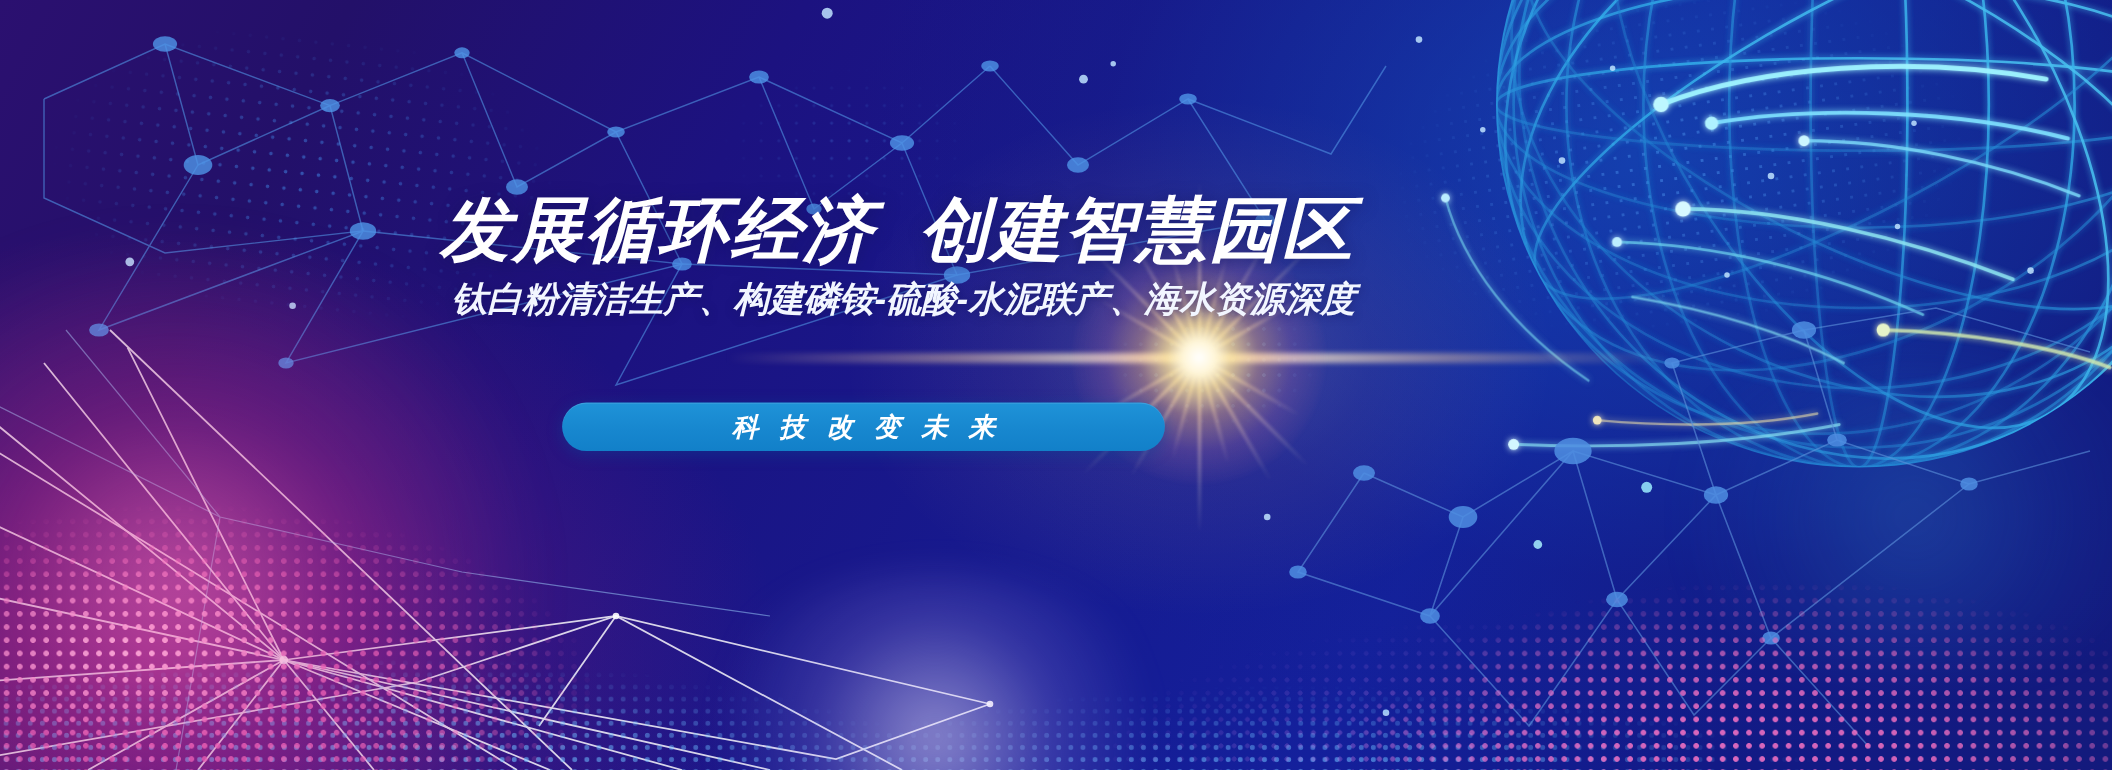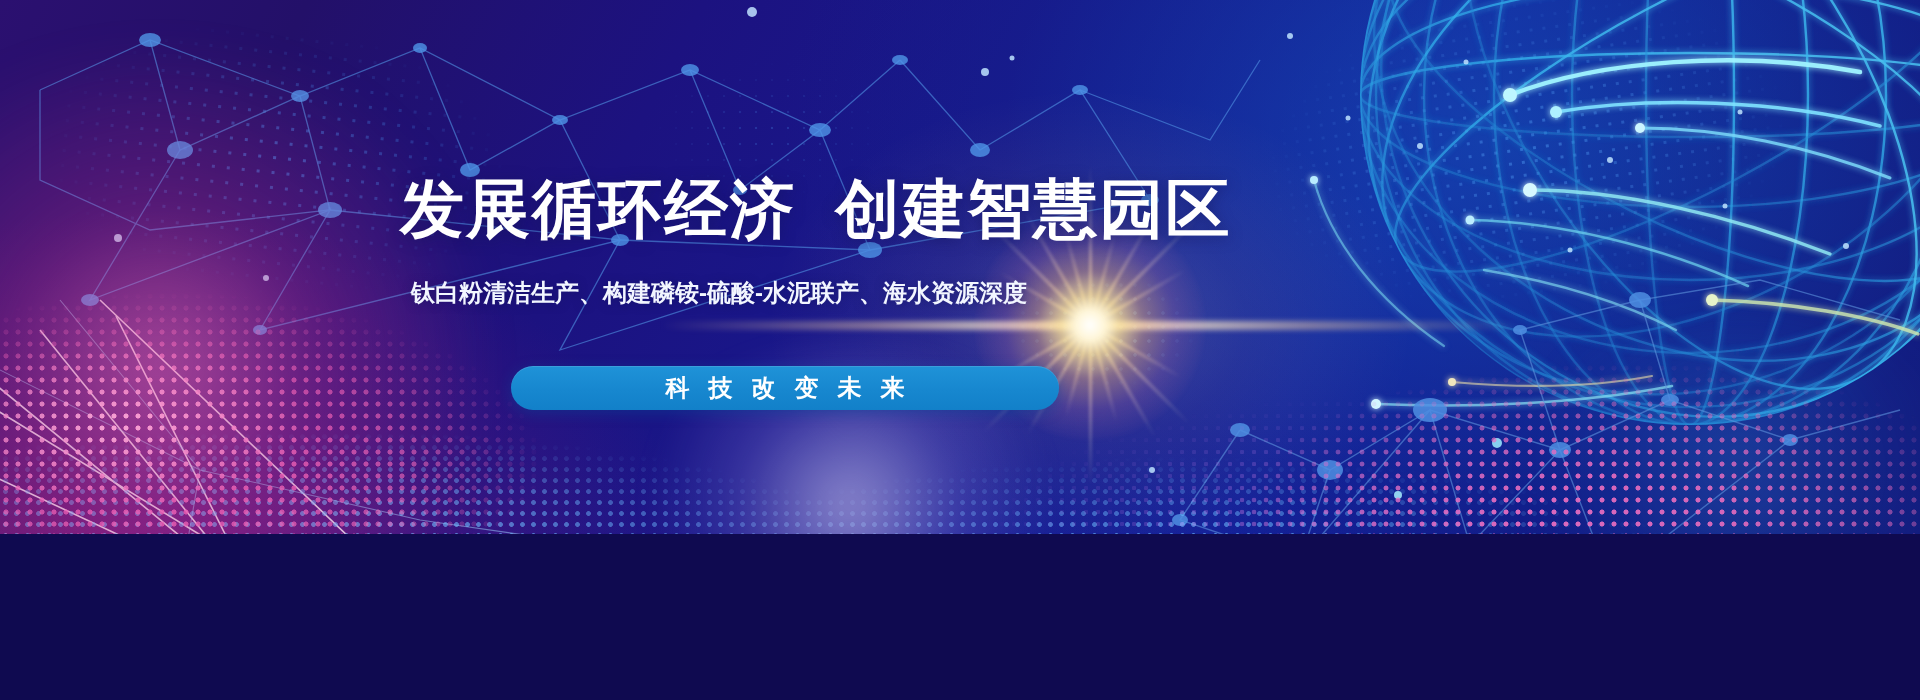--- a/index.html
+++ b/index.html
@@ -1,25 +1,26 @@
 <!DOCTYPE html>
 <html><head>
 <meta charset="utf-8">
 <style>
   * { margin:0; padding:0; box-sizing:border-box; }
   html,body { width:1920px; height:700px; overflow:hidden; background:#0f0a50; }
   body { font-family:"Liberation Sans", sans-serif; }
 
   #banner{
-    position:relative; width:1920px; height:534px; overflow:hidden;
+    position:relative; width:1920px; height:700px; overflow:hidden;
     background:
       radial-gradient(ellipse 520px 380px at 1090px 325px, rgba(255,235,190,0.20) 0%, rgba(255,200,150,0.08) 30%, rgba(120,60,160,0.0) 62%),
       radial-gradient(ellipse 900px 700px at 1500px 140px, rgba(20,90,190,0.55) 0%, rgba(18,40,140,0.2) 55%, rgba(10,20,90,0) 80%),
       radial-gradient(ellipse 760px 520px at 140px 600px, rgba(205,40,140,0.50) 0%, rgba(130,30,130,0.28) 42%, rgba(40,20,110,0) 75%),
       linear-gradient(118deg, #2b1070 0%, #231069 14%, #1c1280 32%, #161a8f 52%, #14209c 68%, #121a86 84%, #131a7c 100%);
+    font-style: italic;
   }
   .layer{ position:absolute; inset:0; pointer-events:none; }
 
   
   .dots-tr{
     position:absolute; left:1180px; top:-40px; width:700px; height:420px;
     background-image:radial-gradient(circle, rgba(90,170,255,0.55) 1.4px, transparent 1.7px);
     background-size:13px 13px;
     -webkit-mask-image:radial-gradient(ellipse 340px 200px at 50% 45%, #000 0%, rgba(0,0,0,.55) 45%, transparent 78%);
     mask-image:radial-gradient(ellipse 340px 200px at 50% 45%, #000 0%, rgba(0,0,0,.55) 45%, transparent 78%);
@@ -131,22 +132,22 @@
   
   .content{ position:absolute; left:0; top:0; width:1920px; height:700px; }
 
   .headline{
     position:absolute; left:400px; top:166px; width:1100px;
     font-size:64px; font-weight:bold; color:#ffffff; letter-spacing:2px;
     text-shadow:0 2px 14px rgba(20,20,90,0.55);
     white-space:pre;
   }
   .subtitle{
-    position:absolute; left:411px; top:270px; width:800px;
-    font-size:24px; font-weight:bold; color:#f2f6ff; line-height:45px;
+    position:absolute; left:411px; top:250px; width:800px;
+    font-size:32px; font-weight:bold; color:#f2f6ff; line-height:45px;
     text-shadow:0 1px 8px rgba(20,20,90,0.5);
   }
   .subtitle div{ white-space:pre; }
 
   .cta{
     position:absolute; left:511px; top:366px; width:548px; height:44px;
     background:linear-gradient(180deg,#1f93d8 0%, #1787cf 55%, #1280c9 100%);
     border-radius:22px;
     box-shadow:0 3px 14px rgba(12,70,150,0.45), inset 0 1px 0 rgba(255,255,255,0.12);
     display:flex; align-items:center; justify-content:center;

